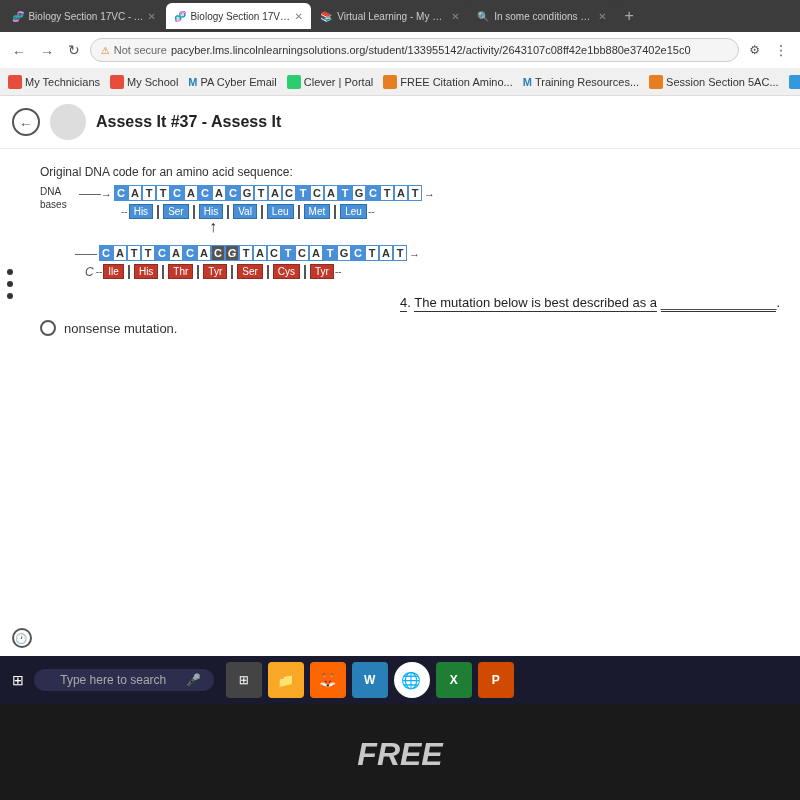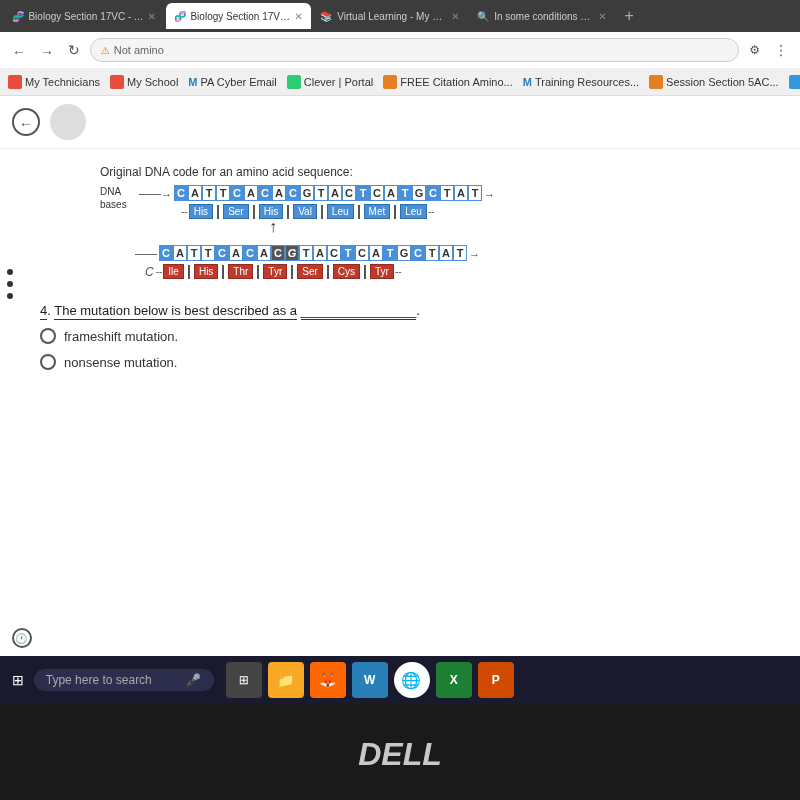--- a/index.html
+++ b/index.html
@@ -87,21 +87,21 @@
     .sidebar-dot {
       width: 6px; height: 6px; border-radius: 50%; background: #333;
     }
 
     
     .content-area {
       flex: 1; padding: 16px 20px; overflow: hidden;
     }
 
     
-    .dna-section { margin-left: 60px; }
+    .dna-section { }
     .dna-label { font-size: 12px; color: #333; margin-bottom: 6px; }
 
     .dna-letters { display: flex; align-items: center; }
     .dna-letter {
       display: inline-flex; align-items: center; justify-content: center;
       width: 14px; height: 16px; font-size: 11px; font-weight: bold;
       border: 1px solid #4a90d9; color: #333;
     }
     .dna-letter.highlight { background: #4a90d9; color: #fff; }
     .dna-letter.highlight-dark { background: #2c6ea5; color: #fff; }
@@ -112,21 +112,21 @@
     }
 
     
     .amino-box-mut {
       display: inline-flex; align-items: center; justify-content: center;
       padding: 1px 4px; font-size: 10px; background: #c0392b;
       color: #fff; border: 1px solid #922b21; margin: 0 1px;
     }
 
     
-    .question-section { margin-top: 24px; }
+    .question-section { margin-top: 16px; text-align: right; }
     .question-text { font-size: 13px; color: #222; margin-bottom: 10px; }
     .question-text span { border-bottom: 1px solid #333; padding-bottom: 1px; }
 
     .radio-option {
       display: flex; align-items: center; gap: 8px;
       margin-bottom: 10px; cursor: pointer;
     }
     .radio-circle {
       width: 16px; height: 16px; border-radius: 50%;
       border: 2px solid #555; background: #fff; flex-shrink: 0;
@@ -145,21 +145,21 @@
     .taskbar {
       background: #1a1a2e; height: 48px; display: flex;
       align-items: center; padding: 0 8px; gap: 6px;
     }
     .taskbar-windows { color: #fff; font-size: 14px; padding: 4px; }
     .taskbar-search {
       display: flex; align-items: center;
       background: #2d2d4e; border-radius: 16px; padding: 4px 12px;
       gap: 6px; width: 180px;
     }
-    .taskbar-search-text { color: #aaa; font-size: 12px; flex: 1; }
+    .taskbar-search-text { color: #aaa; font-size: 12px; flex: 1; text-align: center; }
     .taskbar-mic { color: #aaa; font-size: 12px; }
     .taskbar-icons { display: flex; gap: 6px; margin-left: 6px; }
     .tbar-btn {
       width: 36px; height: 36px; border-radius: 4px;
       display: flex; align-items: center; justify-content: center;
       font-size: 14px; cursor: pointer;
     }
     .tbar-dark { background: #2c2c2c; color: #fff; }
     .tbar-word { background: #2980b9; color: #fff; }
     .tbar-excel { background: #1e7e34; color: #fff; }
@@ -202,21 +202,22 @@
     </div>
     <div class="tab" style="font-size:16px; padding:0 8px; color:#aaa;">+</div>
   </div>
 
   <div class="address-bar">
     <span class="nav-btn">←</span>
     <span class="nav-btn">→</span>
     <span class="nav-btn">↻</span>
     <div class="url-bar">
       <span class="url-lock">⚠</span>
-      <span style="font-size:11px; color:#666; margin-right:4px;">Not amino</span>
+      <span style="font-size:11px; color:#666; margin-right:4px;">Not secure</span>
+      <span style="font-size:11px; color:#333;">pacyber.lms.lincolnlearningsolutions.org/student/133955142/activity/2643107c08ff42e1bb880e37402e15c0</span>
     </div>
     <span class="nav-btn" style="font-size:12px;">⚙</span>
     <span class="nav-btn" style="font-size:14px;">⋮</span>
   </div>
 
   <div class="bookmarks-bar">
     <div class="bookmark-item">
       <span class="bookmark-icon bm-red"></span>
       <span>My Technicians</span>
     </div>
@@ -249,20 +250,21 @@
       <span>Sur</span>
     </div>
   </div>
 
   <div class="page-content">
 
     <div class="page-header">
       <div class="back-btn">←</div>
       <div class="circle-icon"></div>
       <div class="page-title-area">
+        <div class="page-title">Assess It #37 - Assess It</div>
       </div>
     </div>
 
     <div class="main-area">
 
       <div class="left-sidebar">
         <div class="sidebar-dot"></div>
         <div class="sidebar-dot"></div>
         <div class="sidebar-dot"></div>
       </div>
@@ -382,24 +384,20 @@
             </div>
           </div>
         </div>
 
         <div class="question-section">
           <div class="question-text">
             <span>4</span>. <span>The mutation below is best described as a</span> <span>________________</span>.
           </div>
 
 
-          <div class="radio-option">
-            <div class="radio-circle"></div>
-            <span class="option-text">frameshift mutation.</span>
-          </div>
 
 
           <div class="radio-option">
             <div class="radio-circle"></div>
             <span class="option-text">nonsense mutation.</span>
           </div>
         </div>
 
         <div class="bottom-clock">🕐</div>
       </div>
@@ -417,16 +415,16 @@
       <div class="tbar-btn" style="background:#f9a825; color:#fff;">📁</div>
       <div class="tbar-btn" style="background:#ff6600; color:#fff;">🦊</div>
       <div class="tbar-btn tbar-word" style="background:#2980b9; color:#fff; font-weight:bold; font-size:12px;">W</div>
       <div class="tbar-btn" style="background:#fff; border-radius:50%; font-size:16px;">🌐</div>
       <div class="tbar-btn tbar-excel" style="font-size:12px; font-weight:bold;">X</div>
       <div class="tbar-btn tbar-ppt" style="font-size:12px; font-weight:bold;">P</div>
     </div>
   </div>
 
   <div class="dell-area">
-    <div class="dell-logo">DELL</div>
+    <div class="dell-logo">FREE</div>
   </div>
 
 </div>
 
 </body></html>

